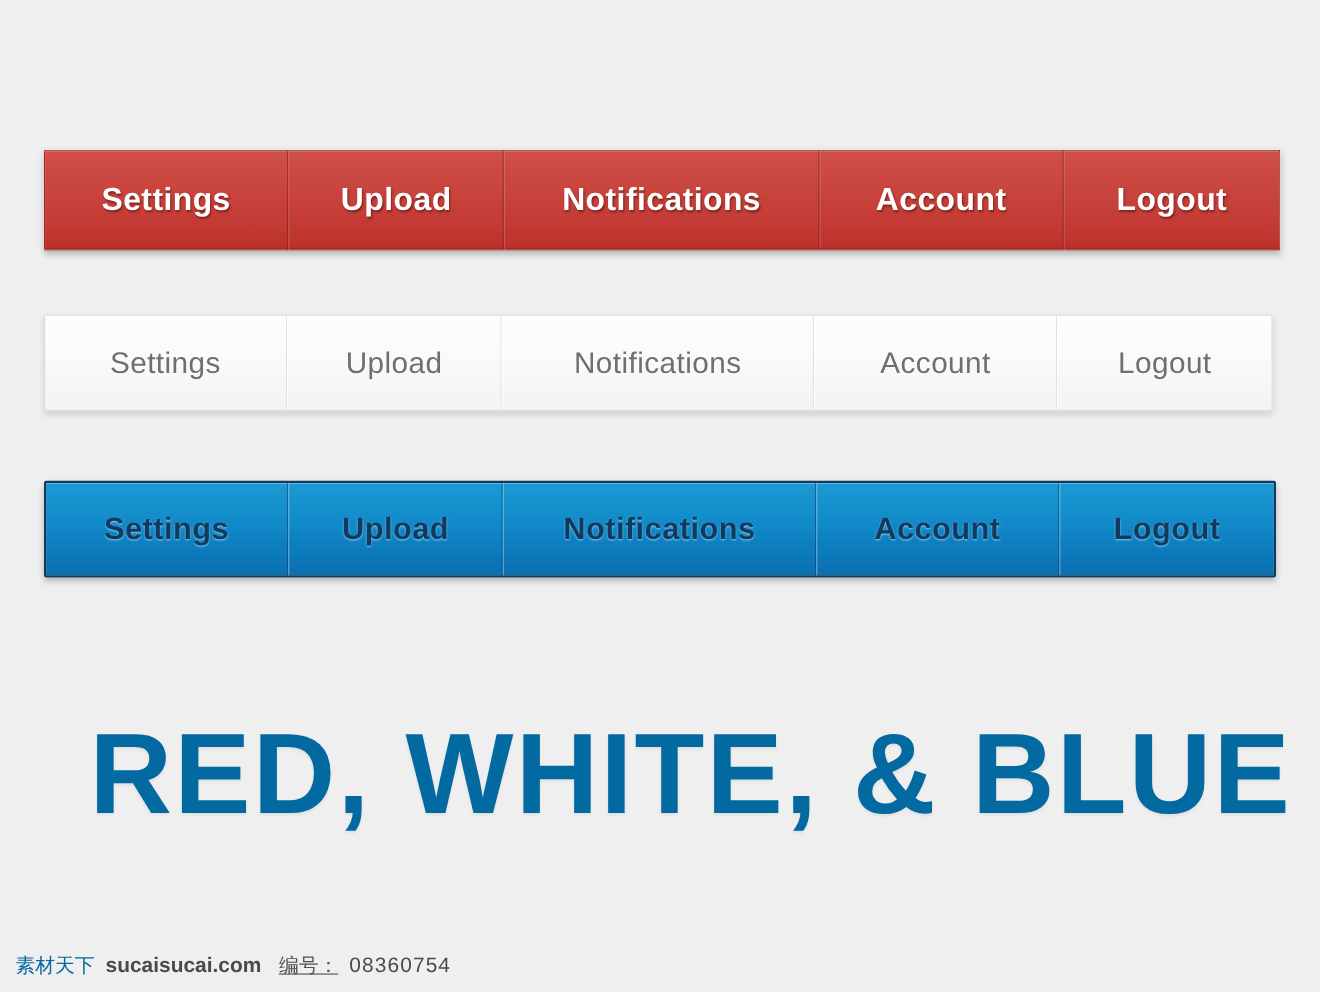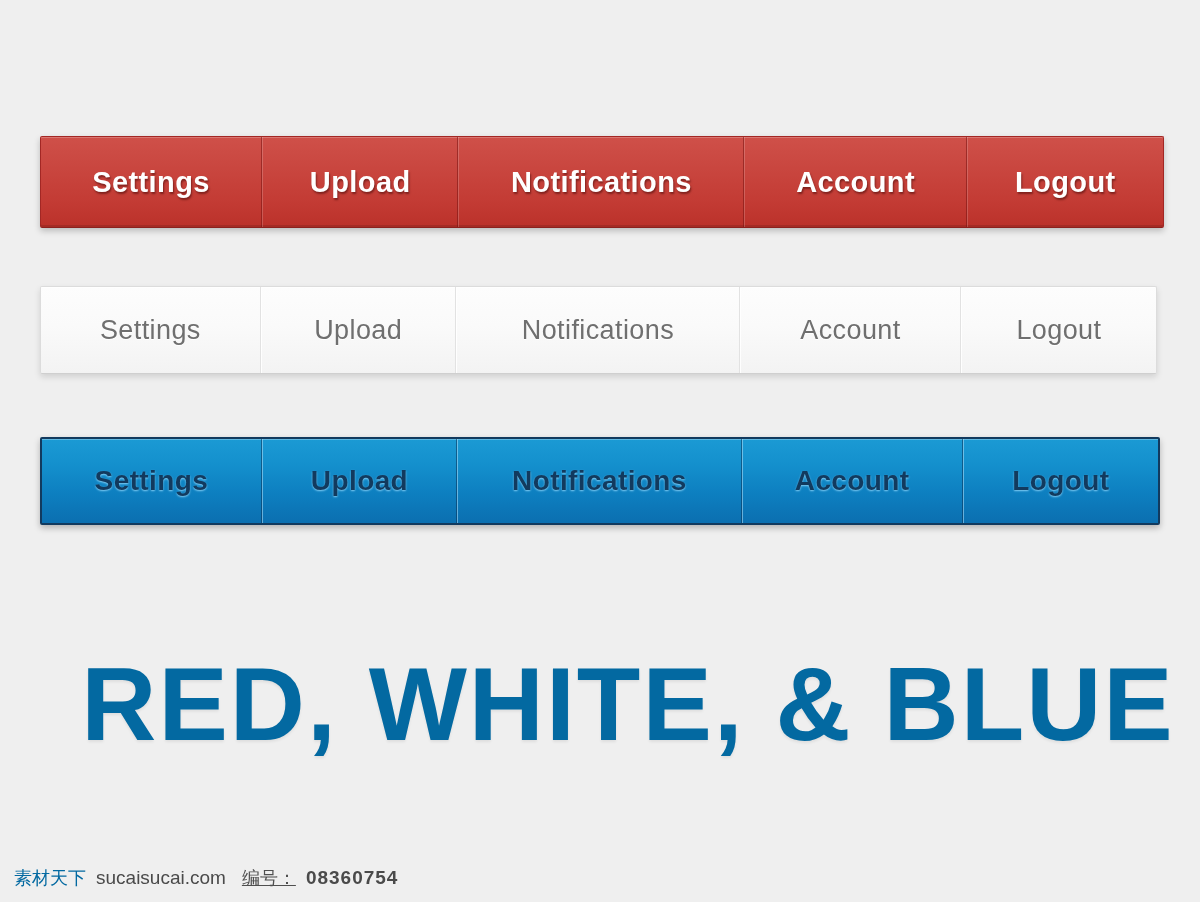--- a/index.html
+++ b/index.html
@@ -20,20 +20,21 @@
     left: 0; top: 0;
     width: 1200px;
     height: 902px;
   }
 
   
   .navbar {
     position: absolute;
     display: flex;
     box-sizing: border-box;
+    justify-content: center;
   }
   .navbar .nav-item {
     position: relative;
     display: flex;
     align-items: center;
     justify-content: center;
     box-sizing: border-box;
     white-space: nowrap;
     letter-spacing: 0.4px;
     cursor: pointer;
@@ -134,23 +135,23 @@
     left: 14px;
     top: 866px;
     display: flex;
     align-items: baseline;
     gap: 10px;
     font-size: 19px;
     color: #555555;
     white-space: nowrap;
   }
   .watermark .wm-cn { font-size: 18px; color: #0369a1; }
-  .watermark .wm-site { font-size: 19px; font-weight: normal; color: #4a4a4a; }
+  .watermark .wm-site { font-size: 19px; font-weight: bold; color: #4a4a4a; }
   .watermark .wm-label { font-size: 18px; color: #4f4f4f; margin-left: 6px; text-decoration: underline; }
-  .watermark .wm-code { font-size: 19px; font-weight: bold; color: #4a4a4a; letter-spacing: 1px; }
+  .watermark .wm-code { font-size: 19px; font-weight: normal; color: #4a4a4a; letter-spacing: 1px; }
 </style>
 </head>
 <body>
 
 <div class="stage">
 
   <div class="navbar navbar--red">
     <div class="nav-item" style="flex: 0 0 19.7%;">
       <span>Settings</span>
     </div>

